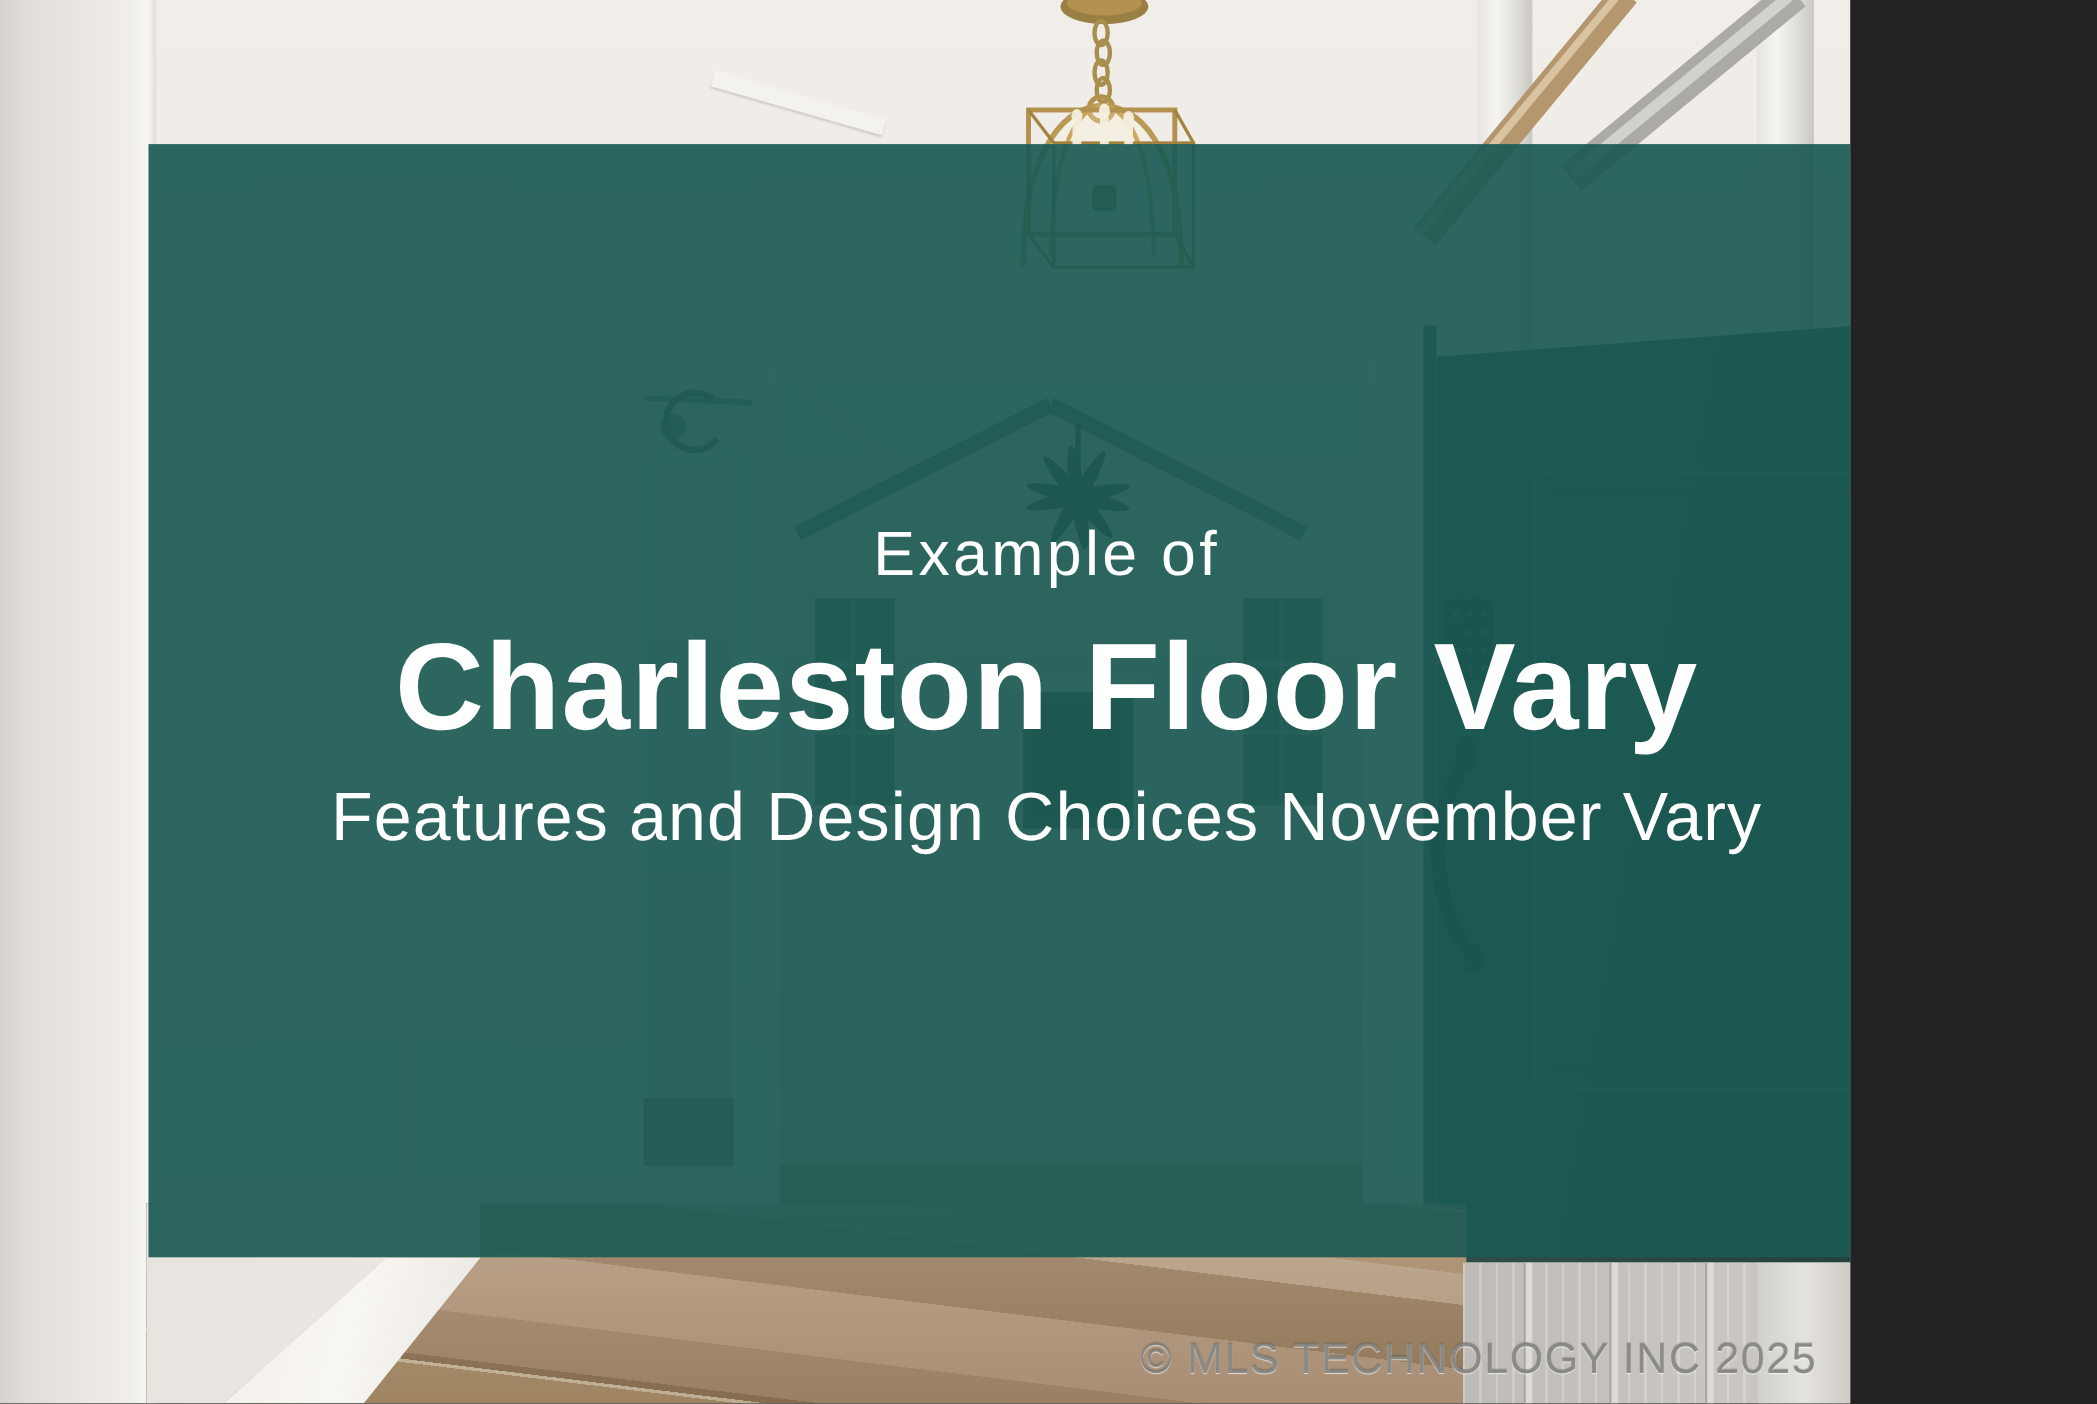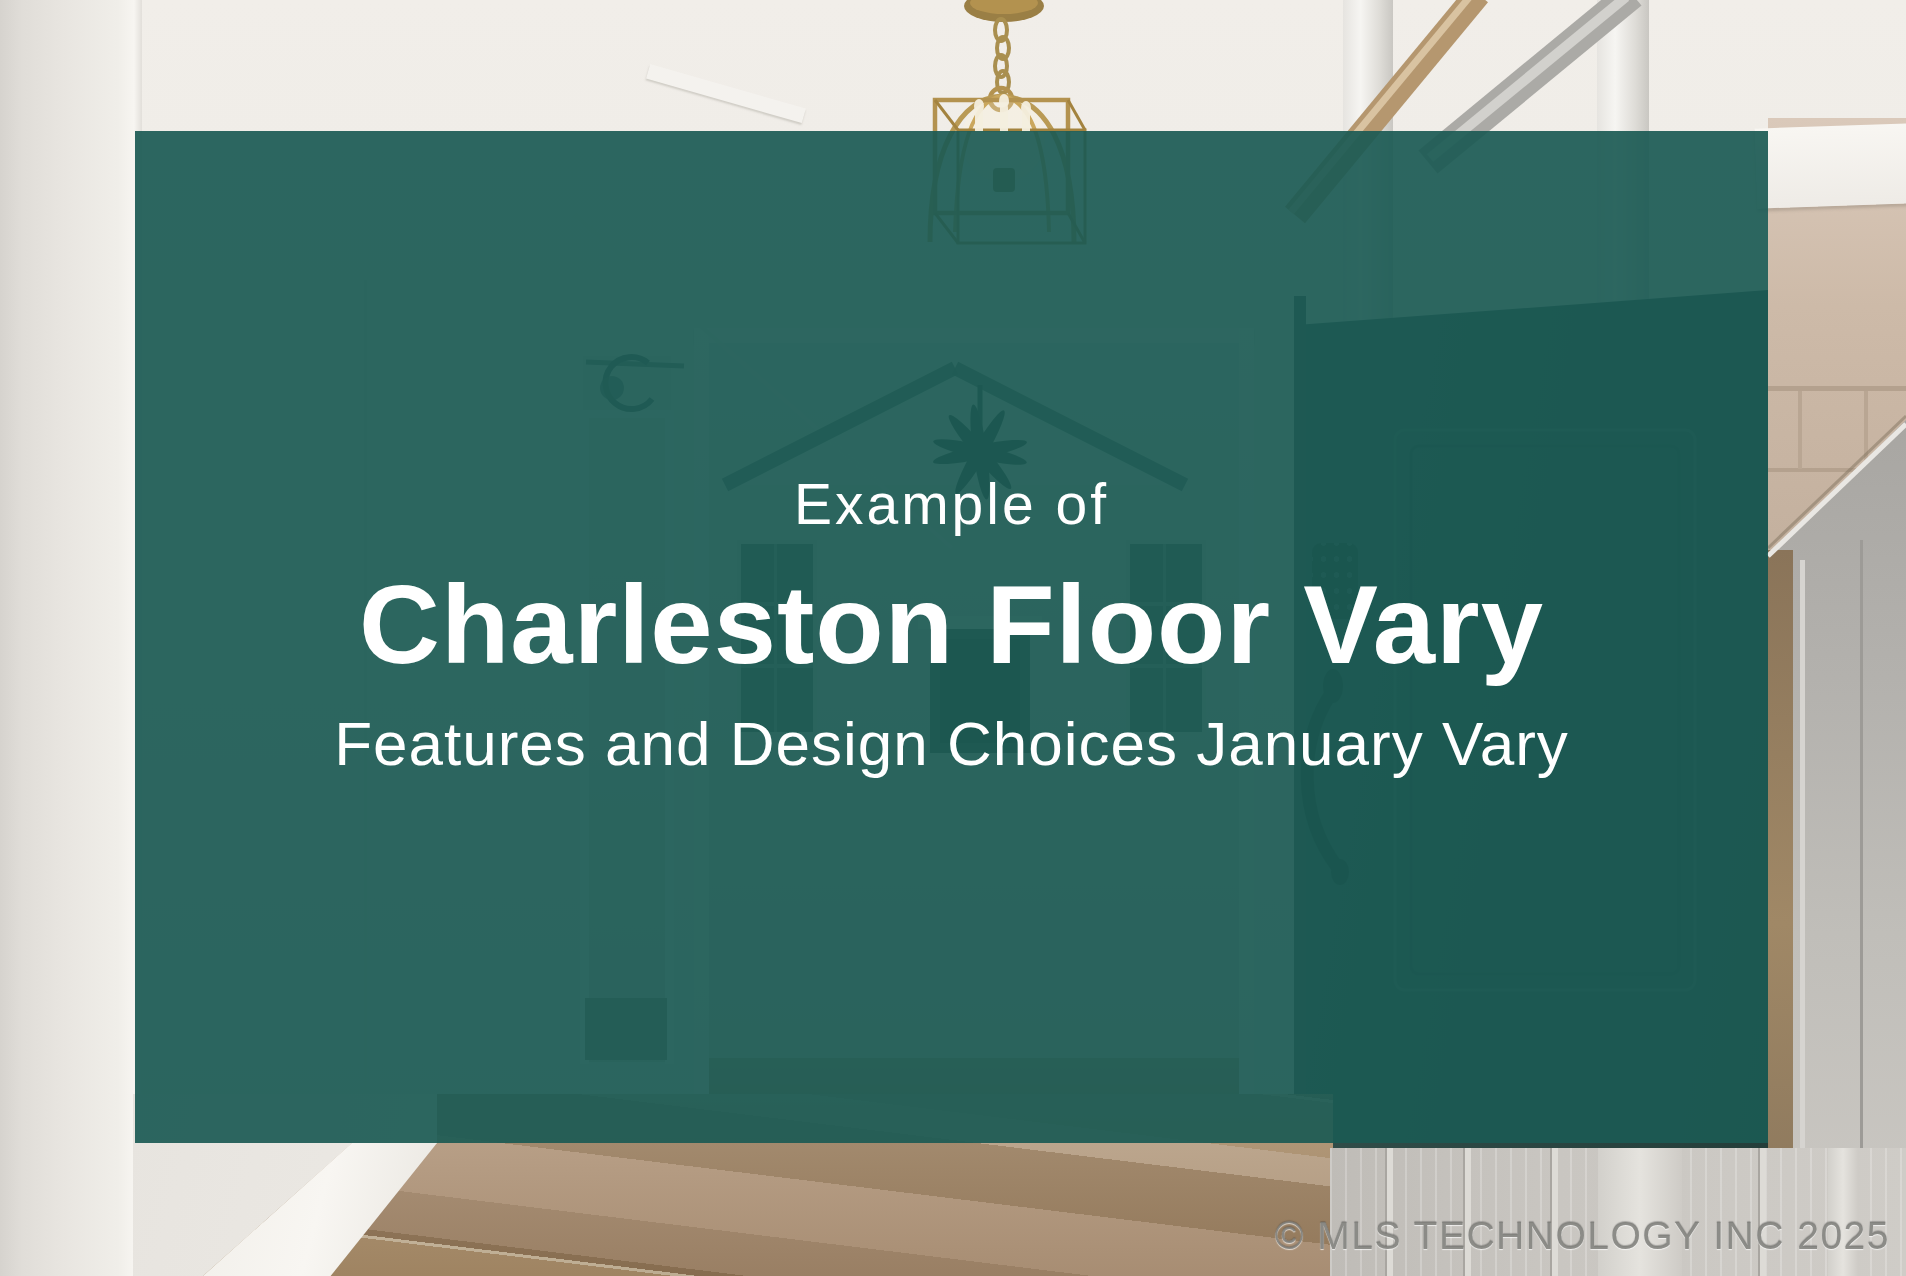--- a/index.html
+++ b/index.html
@@ -1,17 +1,17 @@
 <!DOCTYPE html>
 <html><head>
 <meta charset="utf-8">
 <style>
   html,body{margin:0;padding:0;background:#222;}
   .stage{
-    position:relative;width:1906px;height:1276px;overflow:hidden;
+    position:relative;width:1682px;height:1276px;overflow:hidden;
     background:linear-gradient(180deg,#f1eee9 0%,#edeae5 45%,#e6e3dd 80%,#e0ddd7 100%);
     font-family:"Liberation Sans",sans-serif;
   }
   .abs{position:absolute;}
 
   
   .wall-left{left:0;top:0;width:142px;height:1276px;
     background:linear-gradient(90deg,#d6d3ce 0,#e0ddd8 22px,#e8e5e0 62px,#f0eee9 118px,#f7f5f1 134px,#e2dfda 142px);}
   .wall-line{left:364px;top:280px;width:3px;height:820px;background:#dedbd5;opacity:.8;}
   .beam-topleft{left:645px;top:86px;width:162px;height:15px;background:#f4f2ee;
@@ -87,21 +87,21 @@
   .scene-svg{left:0;top:0;width:1906px;height:1276px;pointer-events:none;}
 
   
   .overlay{left:135px;top:131px;width:1633px;height:1012px;background:rgba(27,90,84,.92);}
 
   .text-block{left:135px;top:476px;width:1633px;text-align:center;color:#ffffff;}
   .kicker{font-size:57px;font-weight:300;line-height:1;letter-spacing:3px;margin:0 0 36px 0;}
   .title{font-size:112px;font-weight:700;line-height:1;letter-spacing:1px;margin:0 0 32px 0;}
   .subtitle{font-size:62px;font-weight:300;line-height:1;letter-spacing:1px;margin:0;}
 
-  .watermark{right:16px;bottom:18px;font-size:39px;font-weight:400;letter-spacing:1.5px;
+  .watermark{right:30px;bottom:18px;font-size:39px;font-weight:400;letter-spacing:1.5px;
     color:rgba(125,124,120,.85);
     text-shadow:0 1px 1px rgba(255,255,255,.7),0 -1px 1px rgba(70,70,68,.35);}
 </style>
 </head>
 <body>
 
 <div class="stage">
 
   <div class="abs wall-left"></div>
   <div class="abs wall-line"></div>
@@ -218,18 +218,18 @@
       </g>
       <rect x="993" y="168" width="22" height="24" rx="4" fill="#8a7340"></rect>
     </g>
   </svg>
 
   <div class="abs overlay"></div>
 
   <div class="abs text-block">
     <p class="kicker">Example of</p>
     <p class="title">Charleston Floor Vary</p>
-    <p class="subtitle">Features and Design Choices January Vary</p>
+    <p class="subtitle">Features and Design Choices November Vary</p>
   </div>
 
   <div class="abs watermark">© MLS TECHNOLOGY INC 2025</div>
 
 </div>
 
 </body></html>

